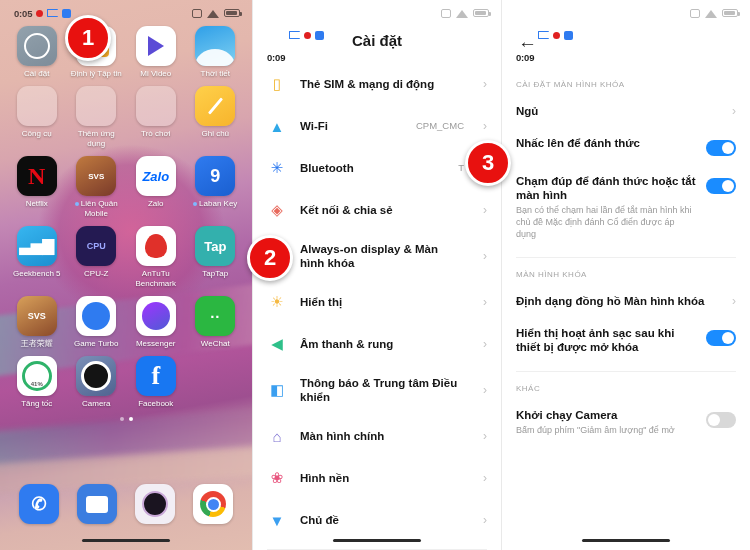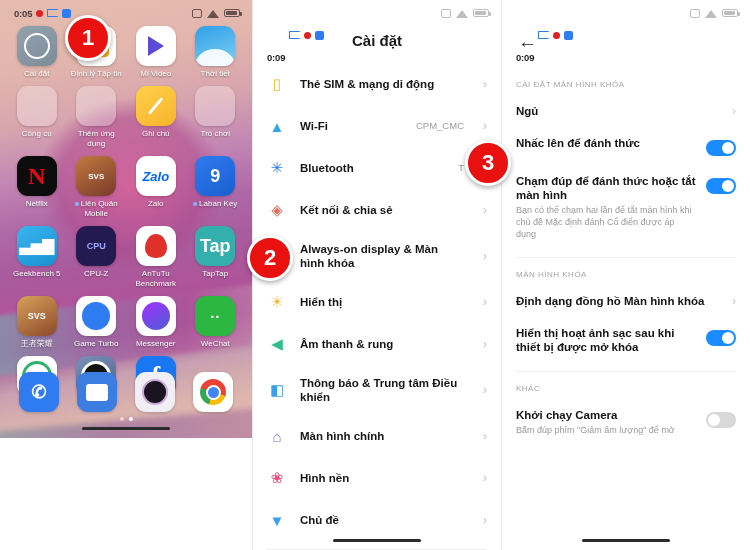--- a/index.html
+++ b/index.html
@@ -7,21 +7,21 @@
     width: 750px; height: 550px;
     font-family: "Liberation Sans", sans-serif;
     background: #ffffff;
     overflow: hidden;
   }
   .screens { display: flex; width: 750px; height: 550px; }
 
   
   .phone-home {
     position: relative;
-    width: 252px; height: 438px;
+    width: 252px; height: 550px;
     overflow: hidden;
     background:
       radial-gradient(ellipse 130px 120px at 52% 42%, rgba(214,96,150,.85) 0%, rgba(176,72,140,.55) 55%, rgba(176,72,140,0) 72%),
       linear-gradient(170deg,
         #e6bcb0 0%, #e3b7ad 14%,
         #d8a5ae 27%, #c387b4 38%,
         #b06aa8 48%, #a85c9e 57%,
         #b0549a 66%, #9e4f90 74%,
         #c8a0b2 82%, #dcb4ad 90%,
         #e2bdb0 100%);
@@ -86,21 +86,21 @@
   .ic-note{background:linear-gradient(150deg,#ffd04a,#f7b42c);}
   .ic-note:before{content:"";width:3px;height:20px;background:#fff;transform:rotate(40deg);border-radius:1px;}
   .ic-netflix{background:#0c0c0c;color:#e50914;font-size:24px;font-family:"Liberation Serif",serif;}
   .ic-lqm{background:linear-gradient(150deg,#c07a3f,#7a3a2a);font-size:8px;}
   .ic-zalo{background:#fff;color:#0068ff;font-size:13px;font-weight:800;font-style:italic;}
   .ic-laban{background:linear-gradient(150deg,#2f7bf0,#1a5fd0);font-size:18px;}
   .ic-geek{background:linear-gradient(150deg,#37b6f0,#1b8fd0);font-size:15px;}
   .ic-cpuz{background:#241a52;font-size:9px;color:#9ea8ff;}
   .ic-antutu{background:#fff;}
   .ic-antutu:before{content:"";width:22px;height:24px;background:#e0302a;border-radius:50% 50% 45% 45%/60% 60% 40% 40%;}
-  .ic-taptap{background:#33b0ad;font-size:18px;font-weight:800;}
+  .ic-taptap{background:#33b0ad;font-size:13px;font-weight:800;}
   .ic-wzry{background:linear-gradient(150deg,#d8a05a,#8b4a2a);font-size:9px;}
   .ic-gameturbo{background:#fff;}
   .ic-gameturbo:before{content:"";width:28px;height:28px;border-radius:50%;background:#2f7bf0;}
   .ic-messenger{background:#fff;}
   .ic-messenger:before{content:"";width:28px;height:28px;border-radius:50%;background:linear-gradient(150deg,#a033ff,#4f5bd5);}
   .ic-wechat{background:#2bb741;font-size:15px;}
   .ic-boost{background:#fff;}
   .ic-boost:before{content:"";width:24px;height:24px;border-radius:50%;border:3px solid #2fb36a;}
   .ic-boost i{position:absolute;font-size:6px;color:#555;font-style:normal;bottom:9px;}
   .ic-camera{background:linear-gradient(150deg,#7b90b8,#4f6390);}
@@ -241,36 +241,36 @@
           <span style="background:#0a66c2"></span>
             <span style="background:#3b7de0"></span>
             <span style="background:transparent"></span>
           <span style="background:transparent"></span>
             <span style="background:transparent"></span>
             <span style="background:transparent"></span>
         </div>
         <div class="app-label">Thêm ứng dụng</div>
       </div>
       <div class="app">
+        <div class="icon ic-folder">
+          <span style="background:#1a1a1a"></span>
+            <span style="background:transparent"></span>
+            <span style="background:transparent"></span>
+          <span style="background:transparent"></span>
+            <span style="background:transparent"></span>
+            <span style="background:transparent"></span>
+          <span style="background:transparent"></span>
+            <span style="background:transparent"></span>
+            <span style="background:transparent"></span>
+        </div>
+        <div class="app-label">Trò chơi</div>
+      </div>
+      <div class="app">
         <div class="icon ic-note"></div>
         <div class="app-label">Ghi chú</div>
-      </div>
-      <div class="app">
-        <div class="icon ic-folder">
-          <span style="background:#1a1a1a"></span>
-            <span style="background:transparent"></span>
-            <span style="background:transparent"></span>
-          <span style="background:transparent"></span>
-            <span style="background:transparent"></span>
-            <span style="background:transparent"></span>
-          <span style="background:transparent"></span>
-            <span style="background:transparent"></span>
-            <span style="background:transparent"></span>
-        </div>
-        <div class="app-label">Trò chơi</div>
       </div>
 
       <div class="app">
         <div class="icon ic-netflix">N</div>
         <div class="app-label">Netflix</div>
       </div>
       <div class="app">
         <div class="icon ic-lqm">SVS</div>
         <div class="app-label"><span class="bd"></span><span>Liên Quân Mobile</span></div>
       </div>

